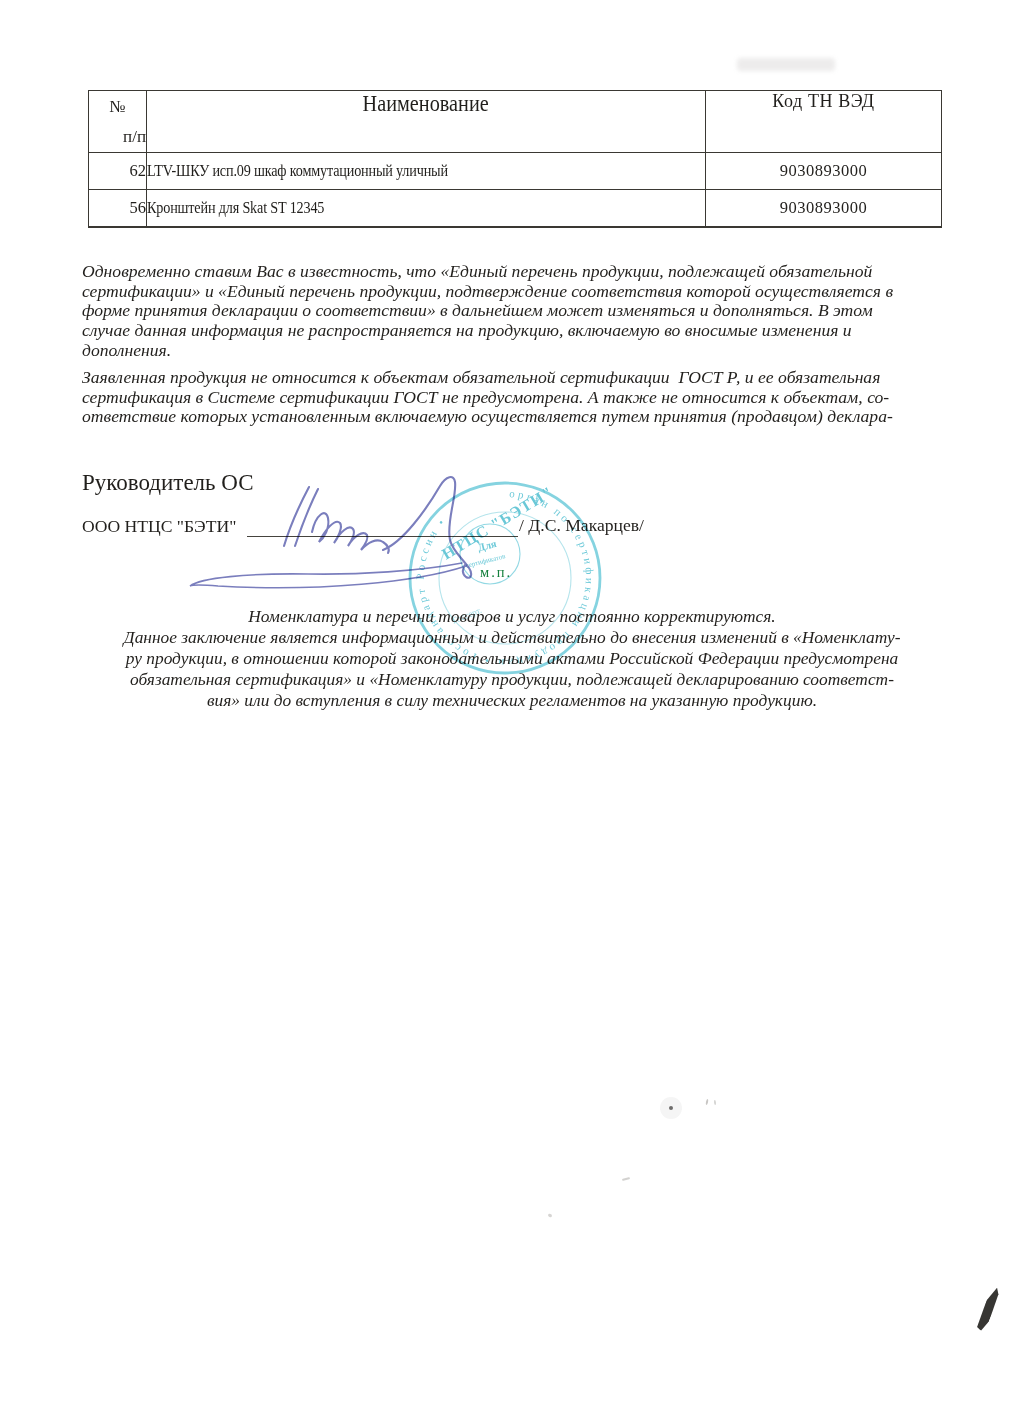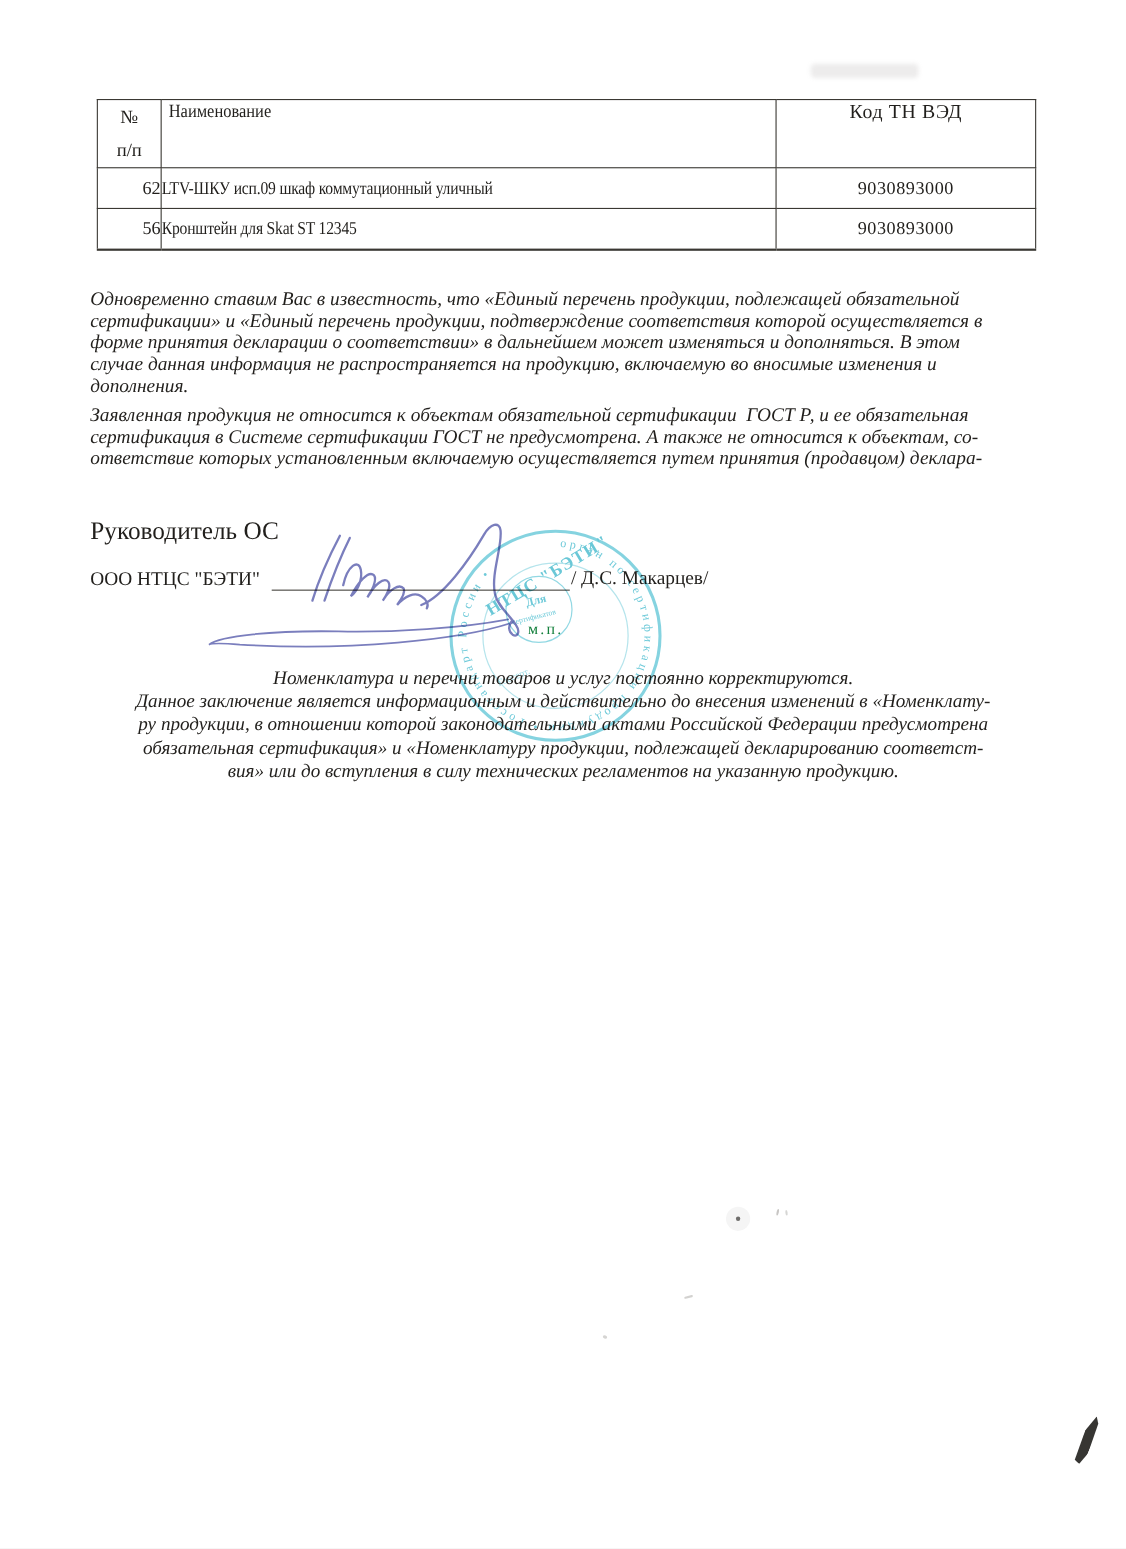--- a/index.html
+++ b/index.html
@@ -16,22 +16,22 @@
   }
   .doc-table th,.doc-table td{
     border:1.6px solid #3a3833; padding:0; font-weight:normal;
   }
   .doc-table tr:last-child td{border-bottom-width:2.4px;}
   th.th-num,td.td-num{width:57px;}
   th.th-name,td.td-name{width:558px;}
   th.th-code,td.td-code{width:235px;}
   .th-num{vertical-align:top; text-align:center; font-size:17px; height:61px;}
   .th-num .numline{line-height:20px; padding-top:6px;}
-  .th-num .numline+.numline{padding-top:10px;}
-  .th-name{vertical-align:top; text-align:left; font-size:17px; padding-top:7px;}
+  .th-num .numline+.numline{padding-top:10px;text-align:right;}
+  .th-name{vertical-align:top; text-align:center; font-size:23px; padding-top:7px;}
   .th-code{vertical-align:top; text-align:center; font-size:18px; padding-top:7px; letter-spacing:.6px;}
   .doc-table tbody td{height:36px; vertical-align:middle; font-size:16.5px;}
   .td-num{text-align:right; padding-right:7px; padding-top:4px;}
   .td-name{padding-left:8px; padding-top:4px;text-decoration:underline;}
   .td-code{text-align:center; font-size:17px; padding-top:4px; letter-spacing:.5px;}
   .cond{display:inline-block; transform:scaleX(.86); transform-origin:0 50%; white-space:nowrap; letter-spacing:-.2px;}
   .cond-c{display:inline-block; transform:scaleX(.88); transform-origin:50% 50%; white-space:nowrap;}
   
   .para{position:absolute; left:82px; font-size:17.6px; line-height:19.7px;}
   .para .line{white-space:pre;font-style:italic;}

